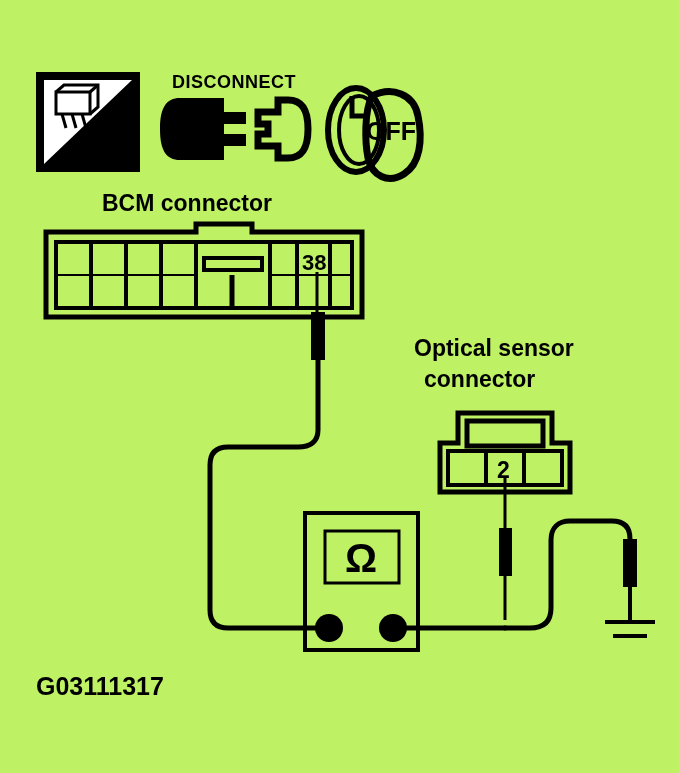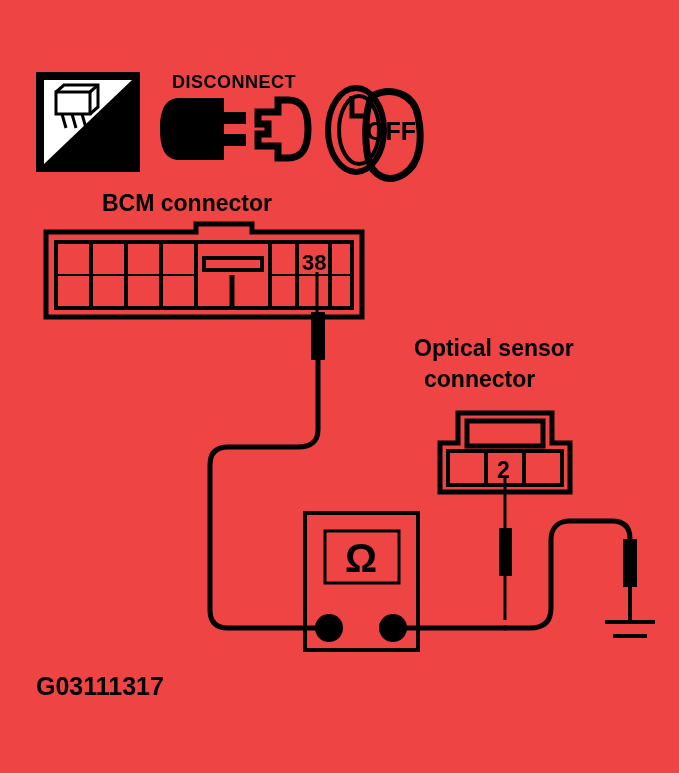--- a/index.html
+++ b/index.html
@@ -7,21 +7,21 @@
     padding: 0;
     background: #ffffff;
   }
   body {
     font-family: "Liberation Sans", sans-serif;
   }
   #canvas {
     position: relative;
     width: 679px;
     height: 773px;
-    background: #ef4444;
+    background: #bef264;
     overflow: hidden;
   }
   #diagram-svg {
     position: absolute;
     left: 0;
     top: 0;
     width: 679px;
     height: 773px;
   }
   .ink { fill: #000000; }

